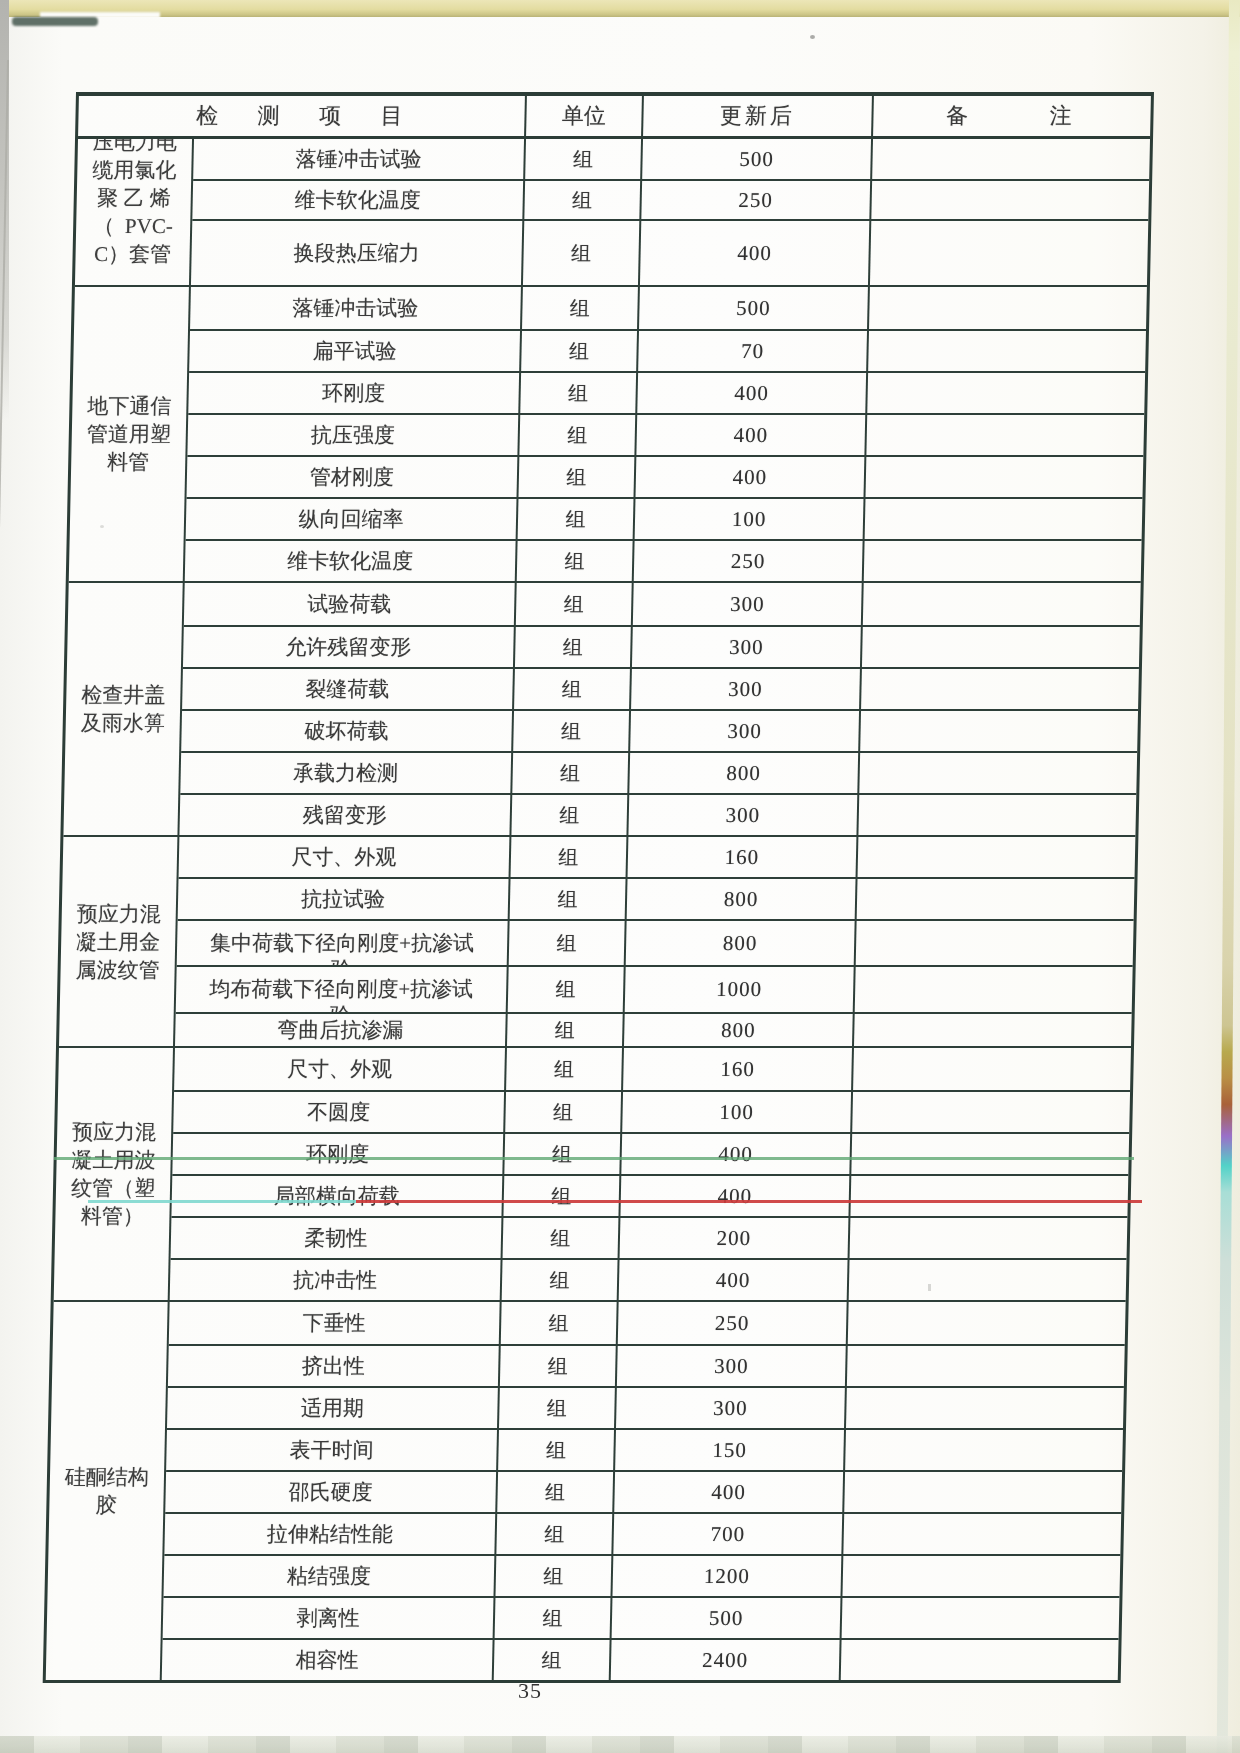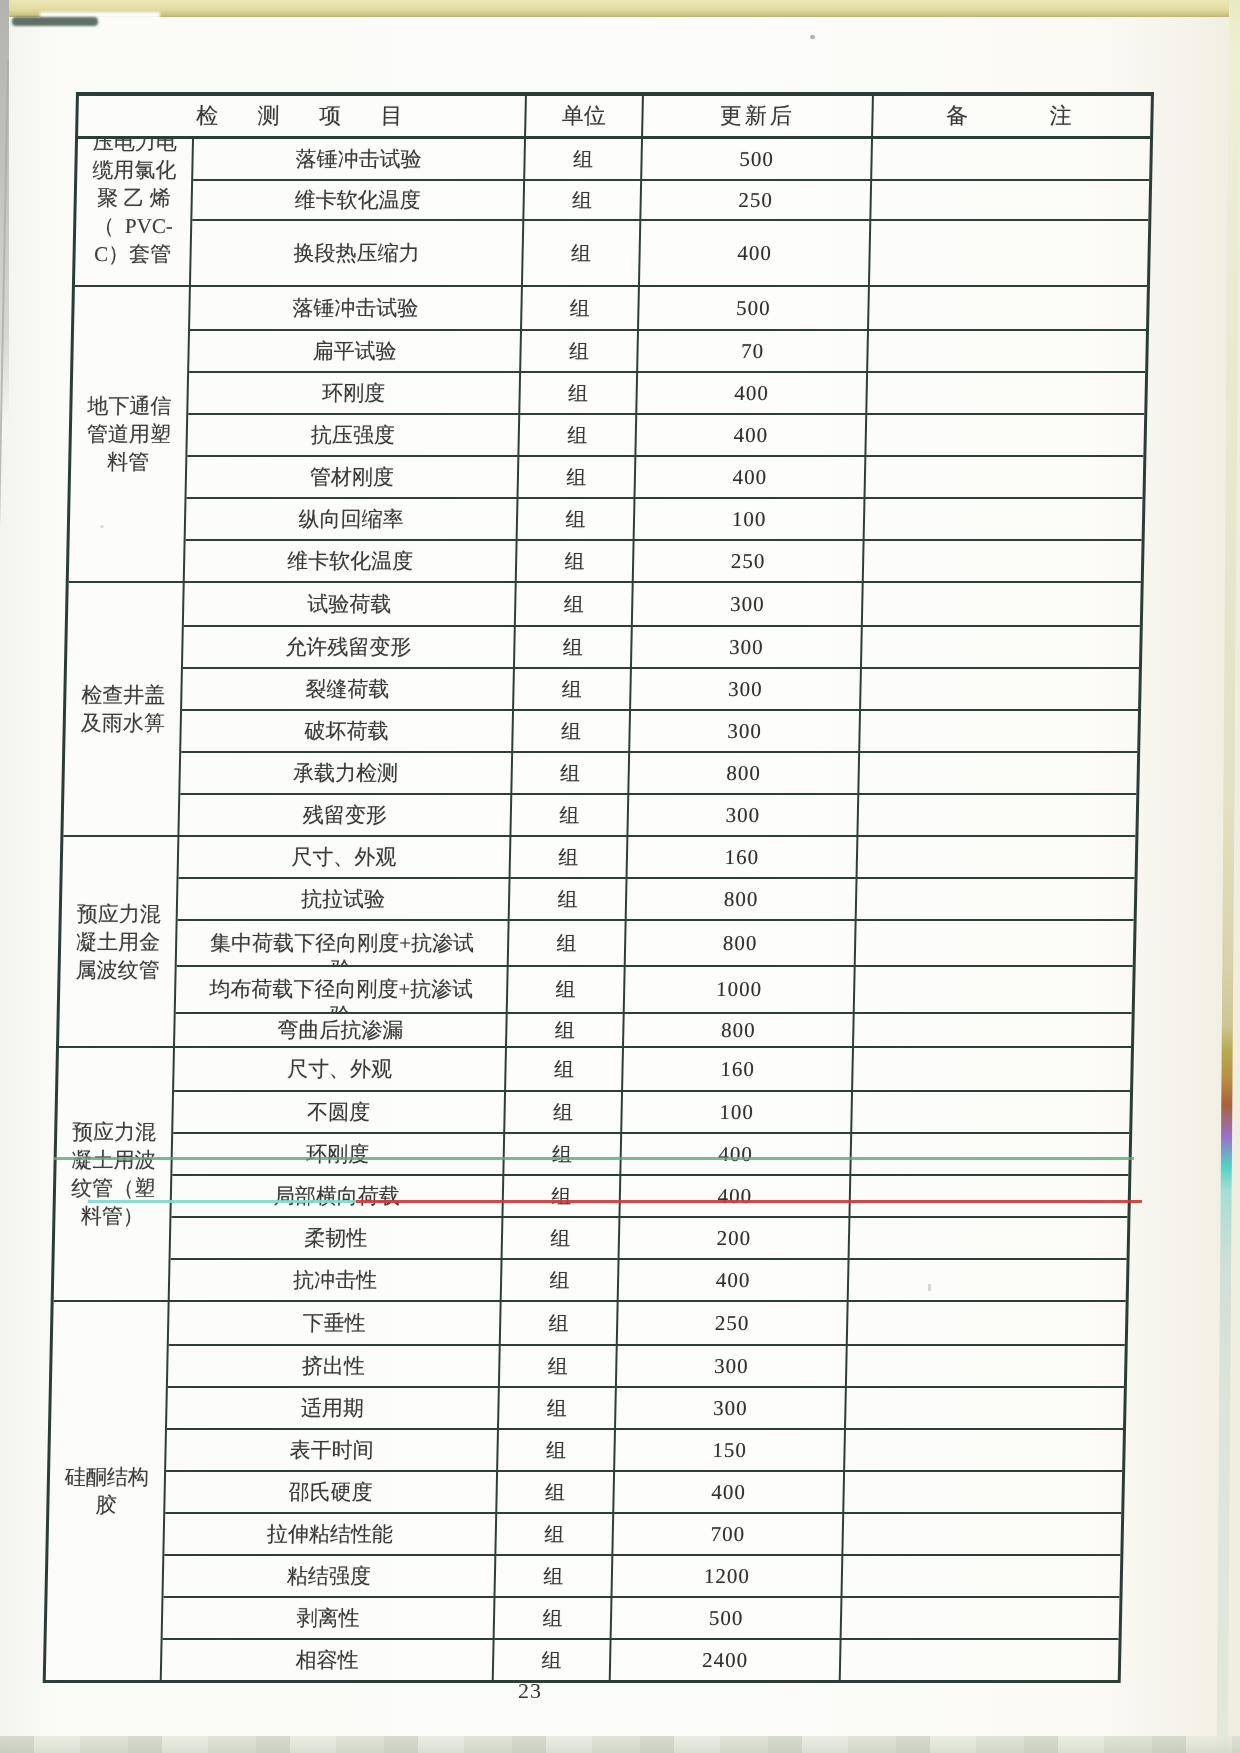--- a/index.html
+++ b/index.html
@@ -443,14 +443,14 @@
             </div>
           </div>
         </div>
       </div>
   </div>
 
   <div class="line-green"></div>
   <div class="line-cyan"></div>
   <div class="line-red"></div>
 
-  <div class="page-number">23</div>
+  <div class="page-number">35</div>
 </div>
 
 </body></html>

